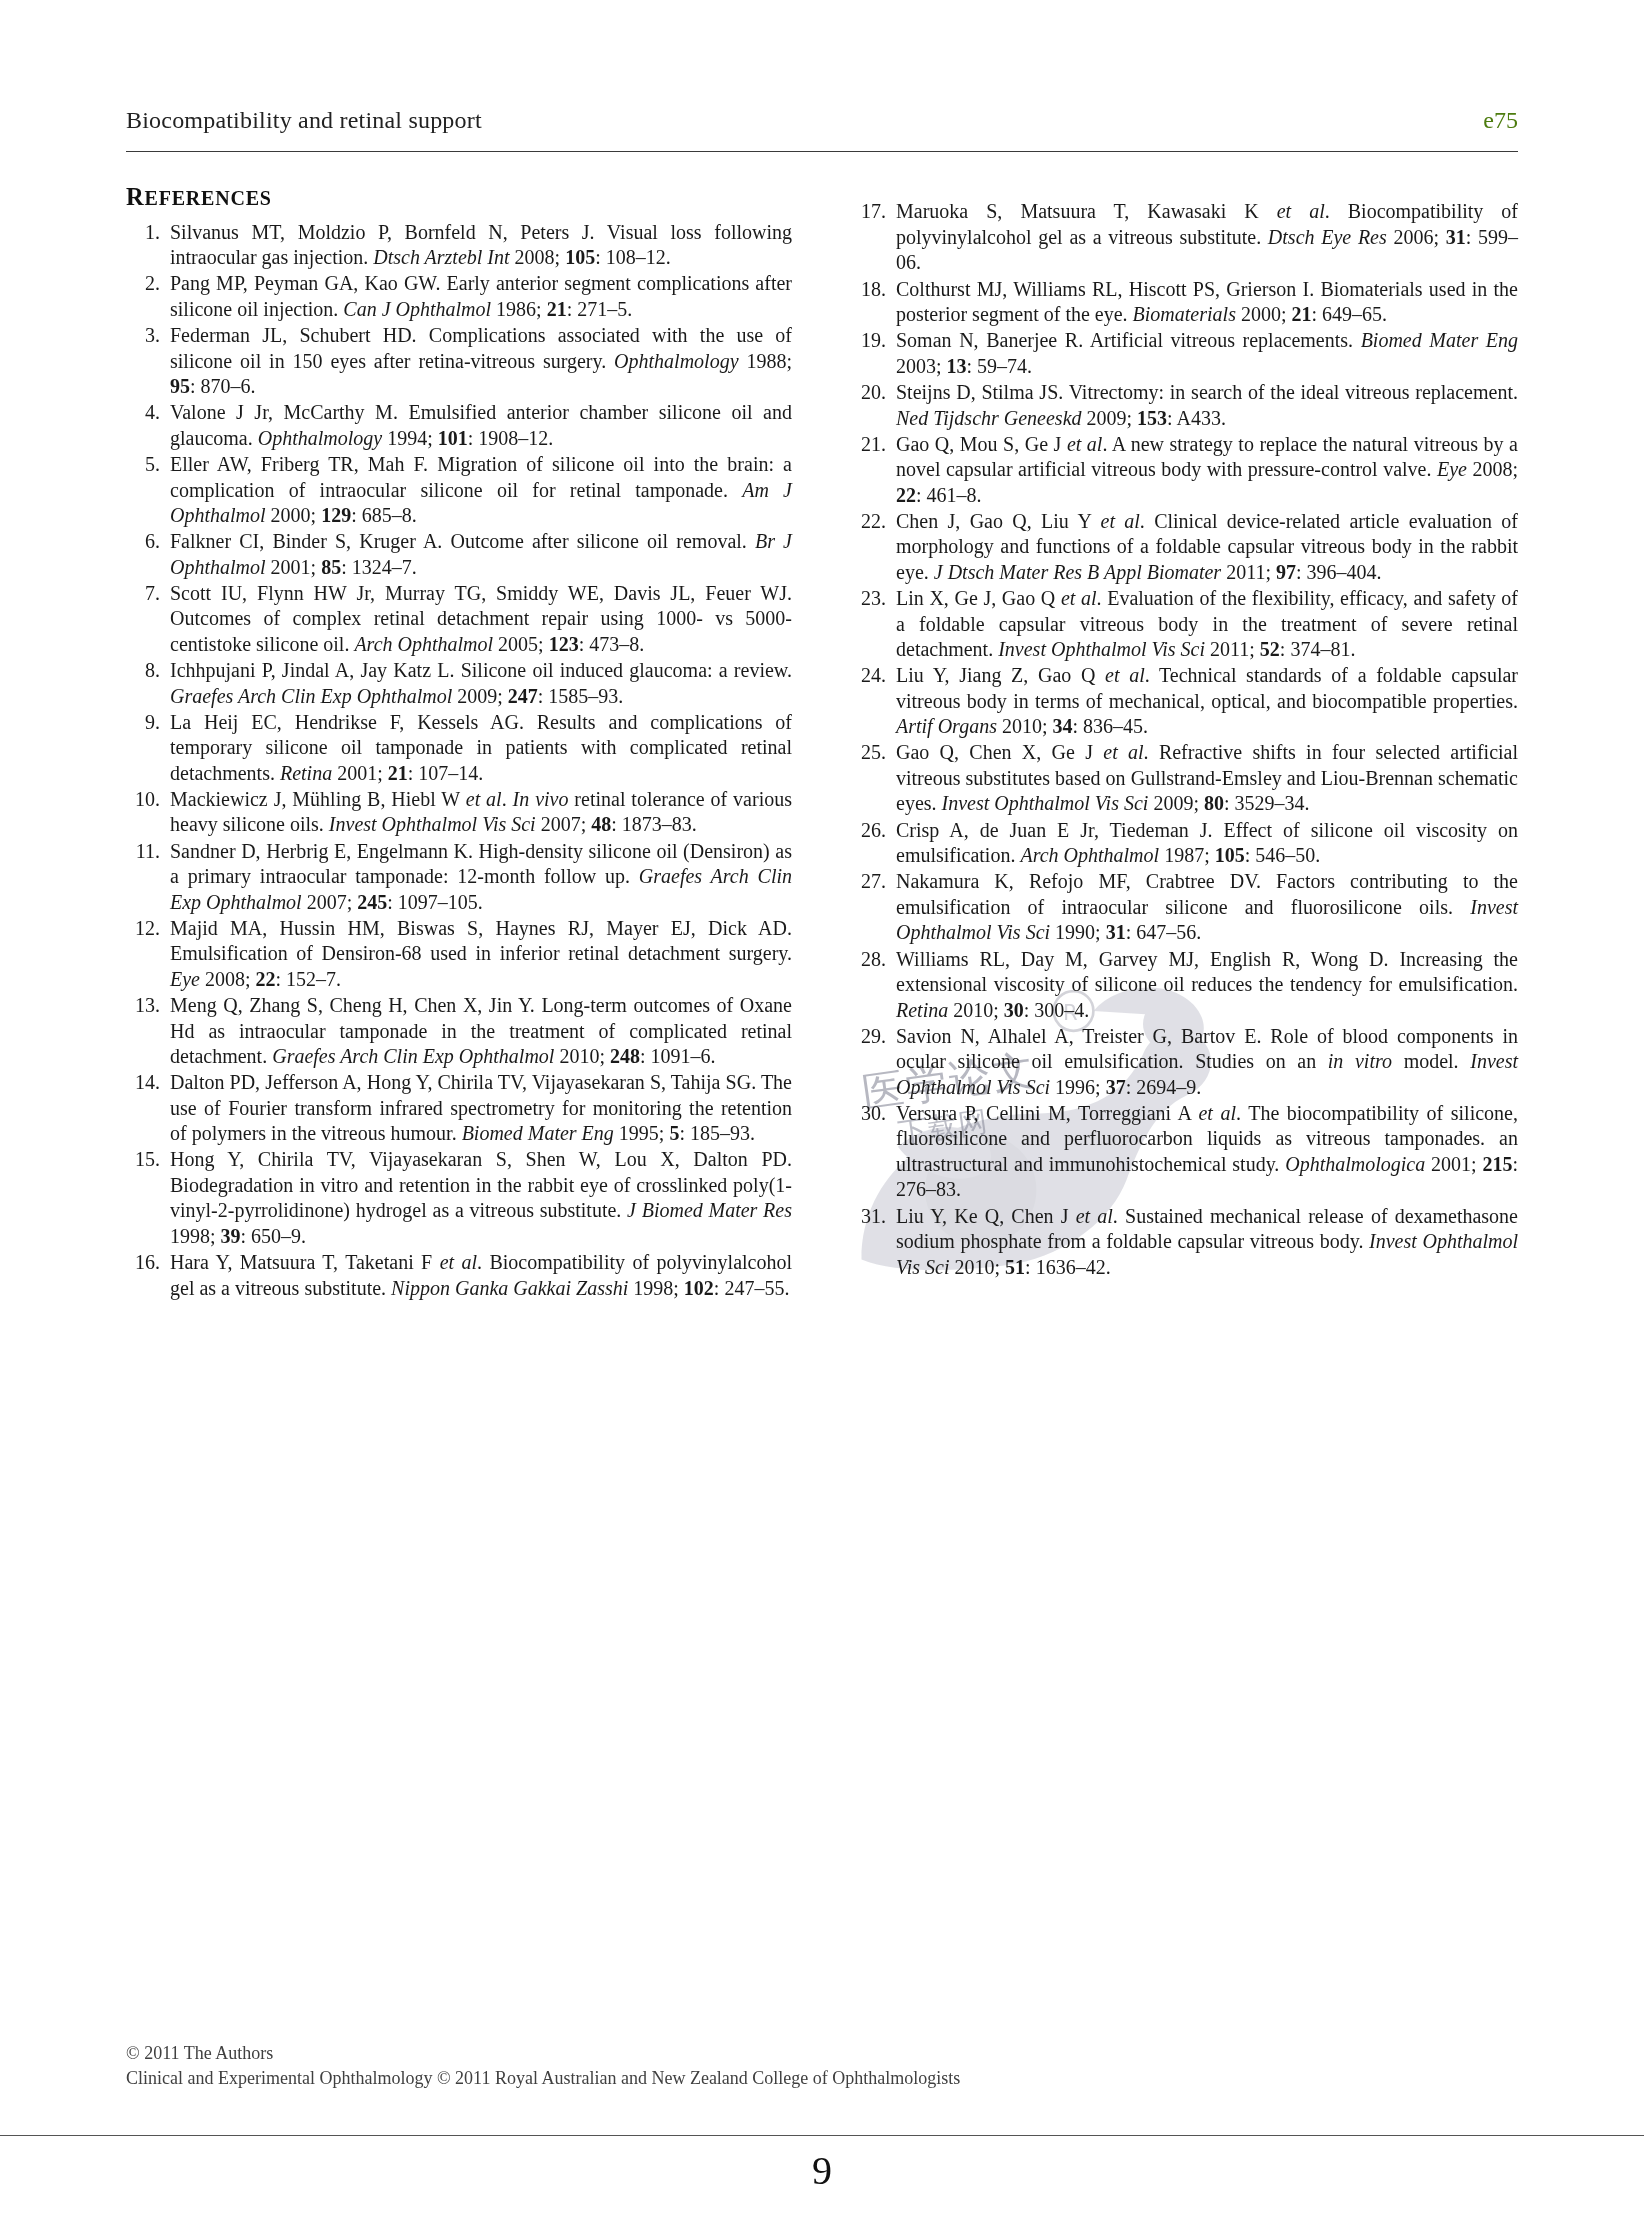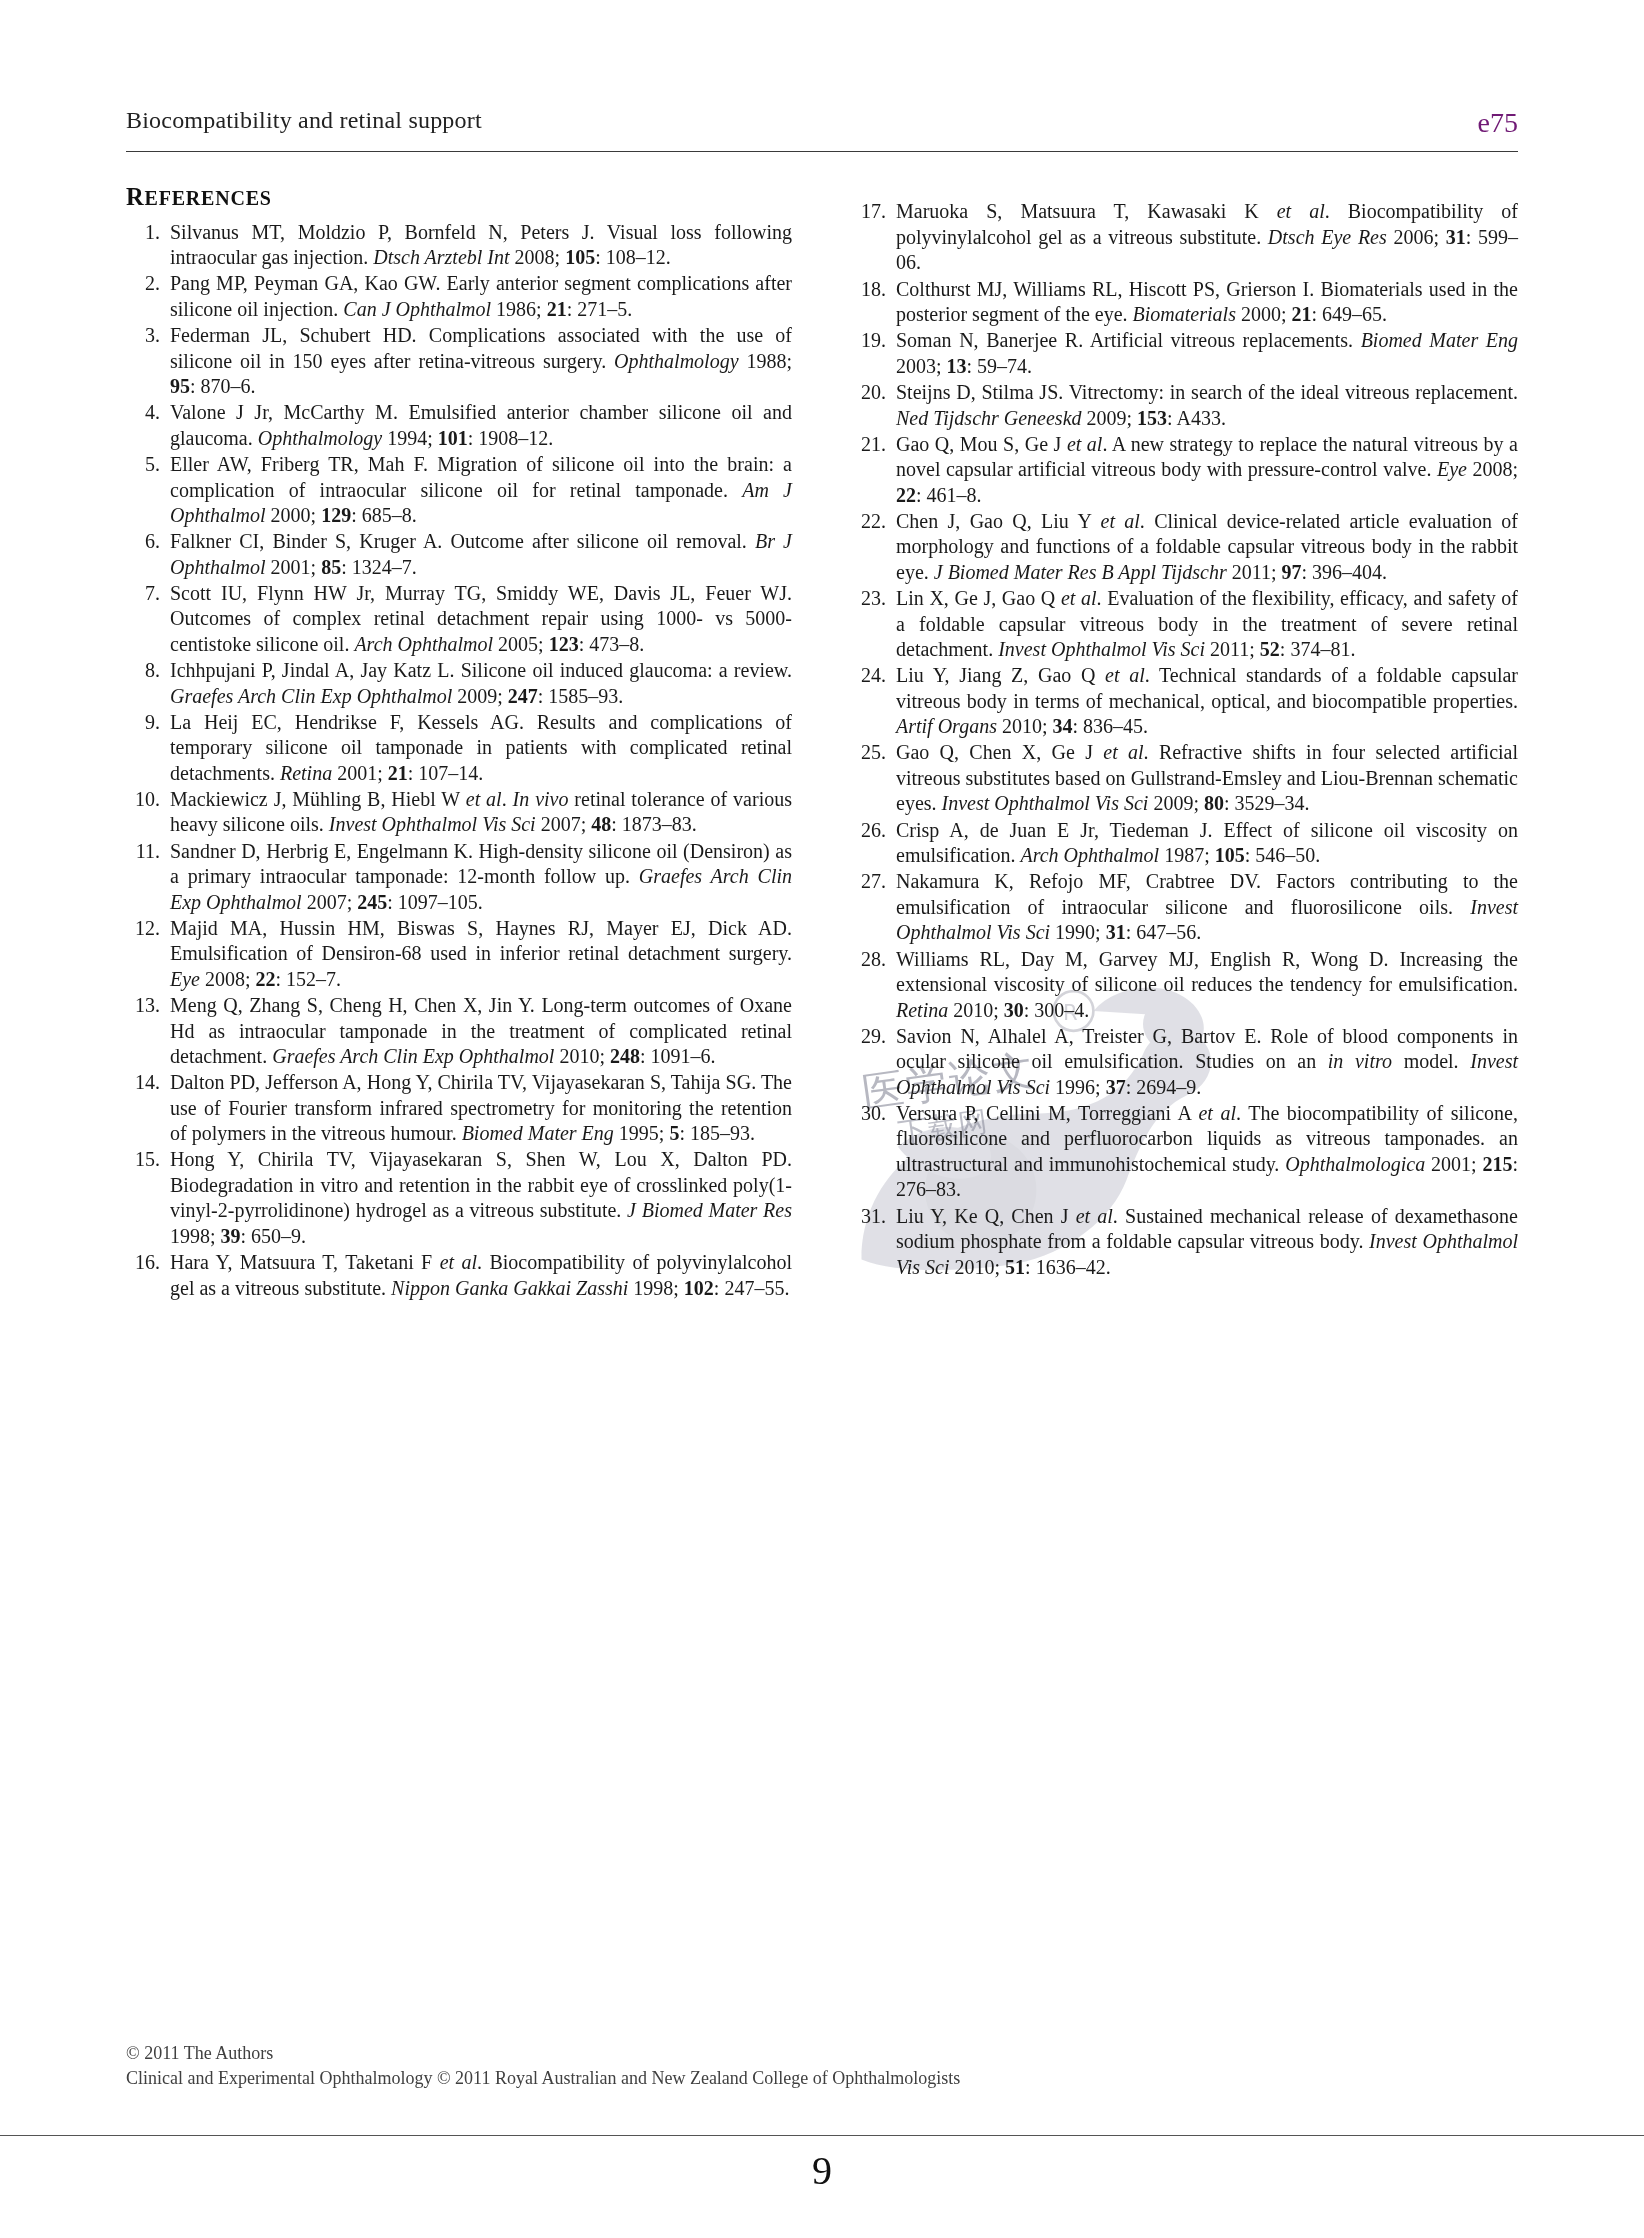--- a/index.html
+++ b/index.html
@@ -40,22 +40,22 @@
     left: 0;
     top: 8px;
     font-size: 24px;
     letter-spacing: 0.2px;
     color: #222;
   }
   .runhead-page {
     position: absolute;
     right: 0;
     top: 8px;
-    font-size: 28px;
-    color: #701a75;
+    font-size: 24px;
+    color: #4d7c0f;
   }
   
   .cols {
     position: relative;
     display: flex;
     gap: 60px;
     align-items: center;
   }
   .col {
     width: 666px;
@@ -212,21 +212,21 @@
           </ol>
       </div>
 
       <div class="col">
         <ol class="reflist start17" id="list-right">
             <li>Maruoka S, Matsuura T, Kawasaki K <i>et al</i>. Biocompatibility of polyvinylalcohol gel as a vitreous substitute. <i>Dtsch Eye Res</i> 2006; <b>31</b>: 599–06.</li>
             <li>Colthurst MJ, Williams RL, Hiscott PS, Grierson I. Biomaterials used in the posterior segment of the eye. <i>Biomaterials</i> 2000; <b>21</b>: 649–65.</li>
             <li>Soman N, Banerjee R. Artificial vitreous replacements. <i>Biomed Mater Eng</i> 2003; <b>13</b>: 59–74.</li>
             <li>Steijns D, Stilma JS. Vitrectomy: in search of the ideal vitreous replacement. <i>Ned Tijdschr Geneeskd</i> 2009; <b>153</b>: A433.</li>
             <li>Gao Q, Mou S, Ge J <i>et al</i>. A new strategy to replace the natural vitreous by a novel capsular artificial vitreous body with pressure-control valve. <i>Eye</i> 2008; <b>22</b>: 461–8.</li>
-            <li>Chen J, Gao Q, Liu Y <i>et al</i>. Clinical device-related article evaluation of morphology and functions of a foldable capsular vitreous body in the rabbit eye. <i>J Biomed Mater Res B Appl Tijdschr</i> 2011; <b>97</b>: 396–404.</li>
+            <li>Chen J, Gao Q, Liu Y <i>et al</i>. Clinical device-related article evaluation of morphology and functions of a foldable capsular vitreous body in the rabbit eye. <i>J Dtsch Mater Res B Appl Biomater</i> 2011; <b>97</b>: 396–404.</li>
             <li>Lin X, Ge J, Gao Q <i>et al</i>. Evaluation of the flexibility, efficacy, and safety of a foldable capsular vitreous body in the treatment of severe retinal detachment. <i>Invest Ophthalmol Vis Sci</i> 2011; <b>52</b>: 374–81.</li>
             <li>Liu Y, Jiang Z, Gao Q <i>et al</i>. Technical standards of a foldable capsular vitreous body in terms of mechanical, optical, and biocompatible properties. <i>Artif Organs</i> 2010; <b>34</b>: 836–45.</li>
             <li>Gao Q, Chen X, Ge J <i>et al</i>. Refractive shifts in four selected artificial vitreous substitutes based on Gullstrand-Emsley and Liou-Brennan schematic eyes. <i>Invest Ophthalmol Vis Sci</i> 2009; <b>80</b>: 3529–34.</li>
             <li>Crisp A, de Juan E Jr, Tiedeman J. Effect of silicone oil viscosity on emulsification. <i>Arch Ophthalmol</i> 1987; <b>105</b>: 546–50.</li>
             <li>Nakamura K, Refojo MF, Crabtree DV. Factors contributing to the emulsification of intraocular silicone and fluorosilicone oils. <i>Invest Ophthalmol Vis Sci</i> 1990; <b>31</b>: 647–56.</li>
             <li>Williams RL, Day M, Garvey MJ, English R, Wong D. Increasing the extensional viscosity of silicone oil reduces the tendency for emulsification. <i>Retina</i> 2010; <b>30</b>: 300–4.</li>
             <li>Savion N, Alhalel A, Treister G, Bartov E. Role of blood components in ocular silicone oil emulsification. Studies on an <i>in vitro</i> model. <i>Invest Ophthalmol Vis Sci</i> 1996; <b>37</b>: 2694–9.</li>
             <li>Versura P, Cellini M, Torreggiani A <i>et al</i>. The biocompatibility of silicone, fluorosilicone and perfluorocarbon liquids as vitreous tamponades. an ultrastructural and immunohistochemical study. <i>Ophthalmologica</i> 2001; <b>215</b>: 276–83.</li>
             <li>Liu Y, Ke Q, Chen J <i>et al</i>. Sustained mechanical release of dexamethasone sodium phosphate from a foldable capsular vitreous body. <i>Invest Ophthalmol Vis Sci</i> 2010; <b>51</b>: 1636–42.</li>
           </ol>

